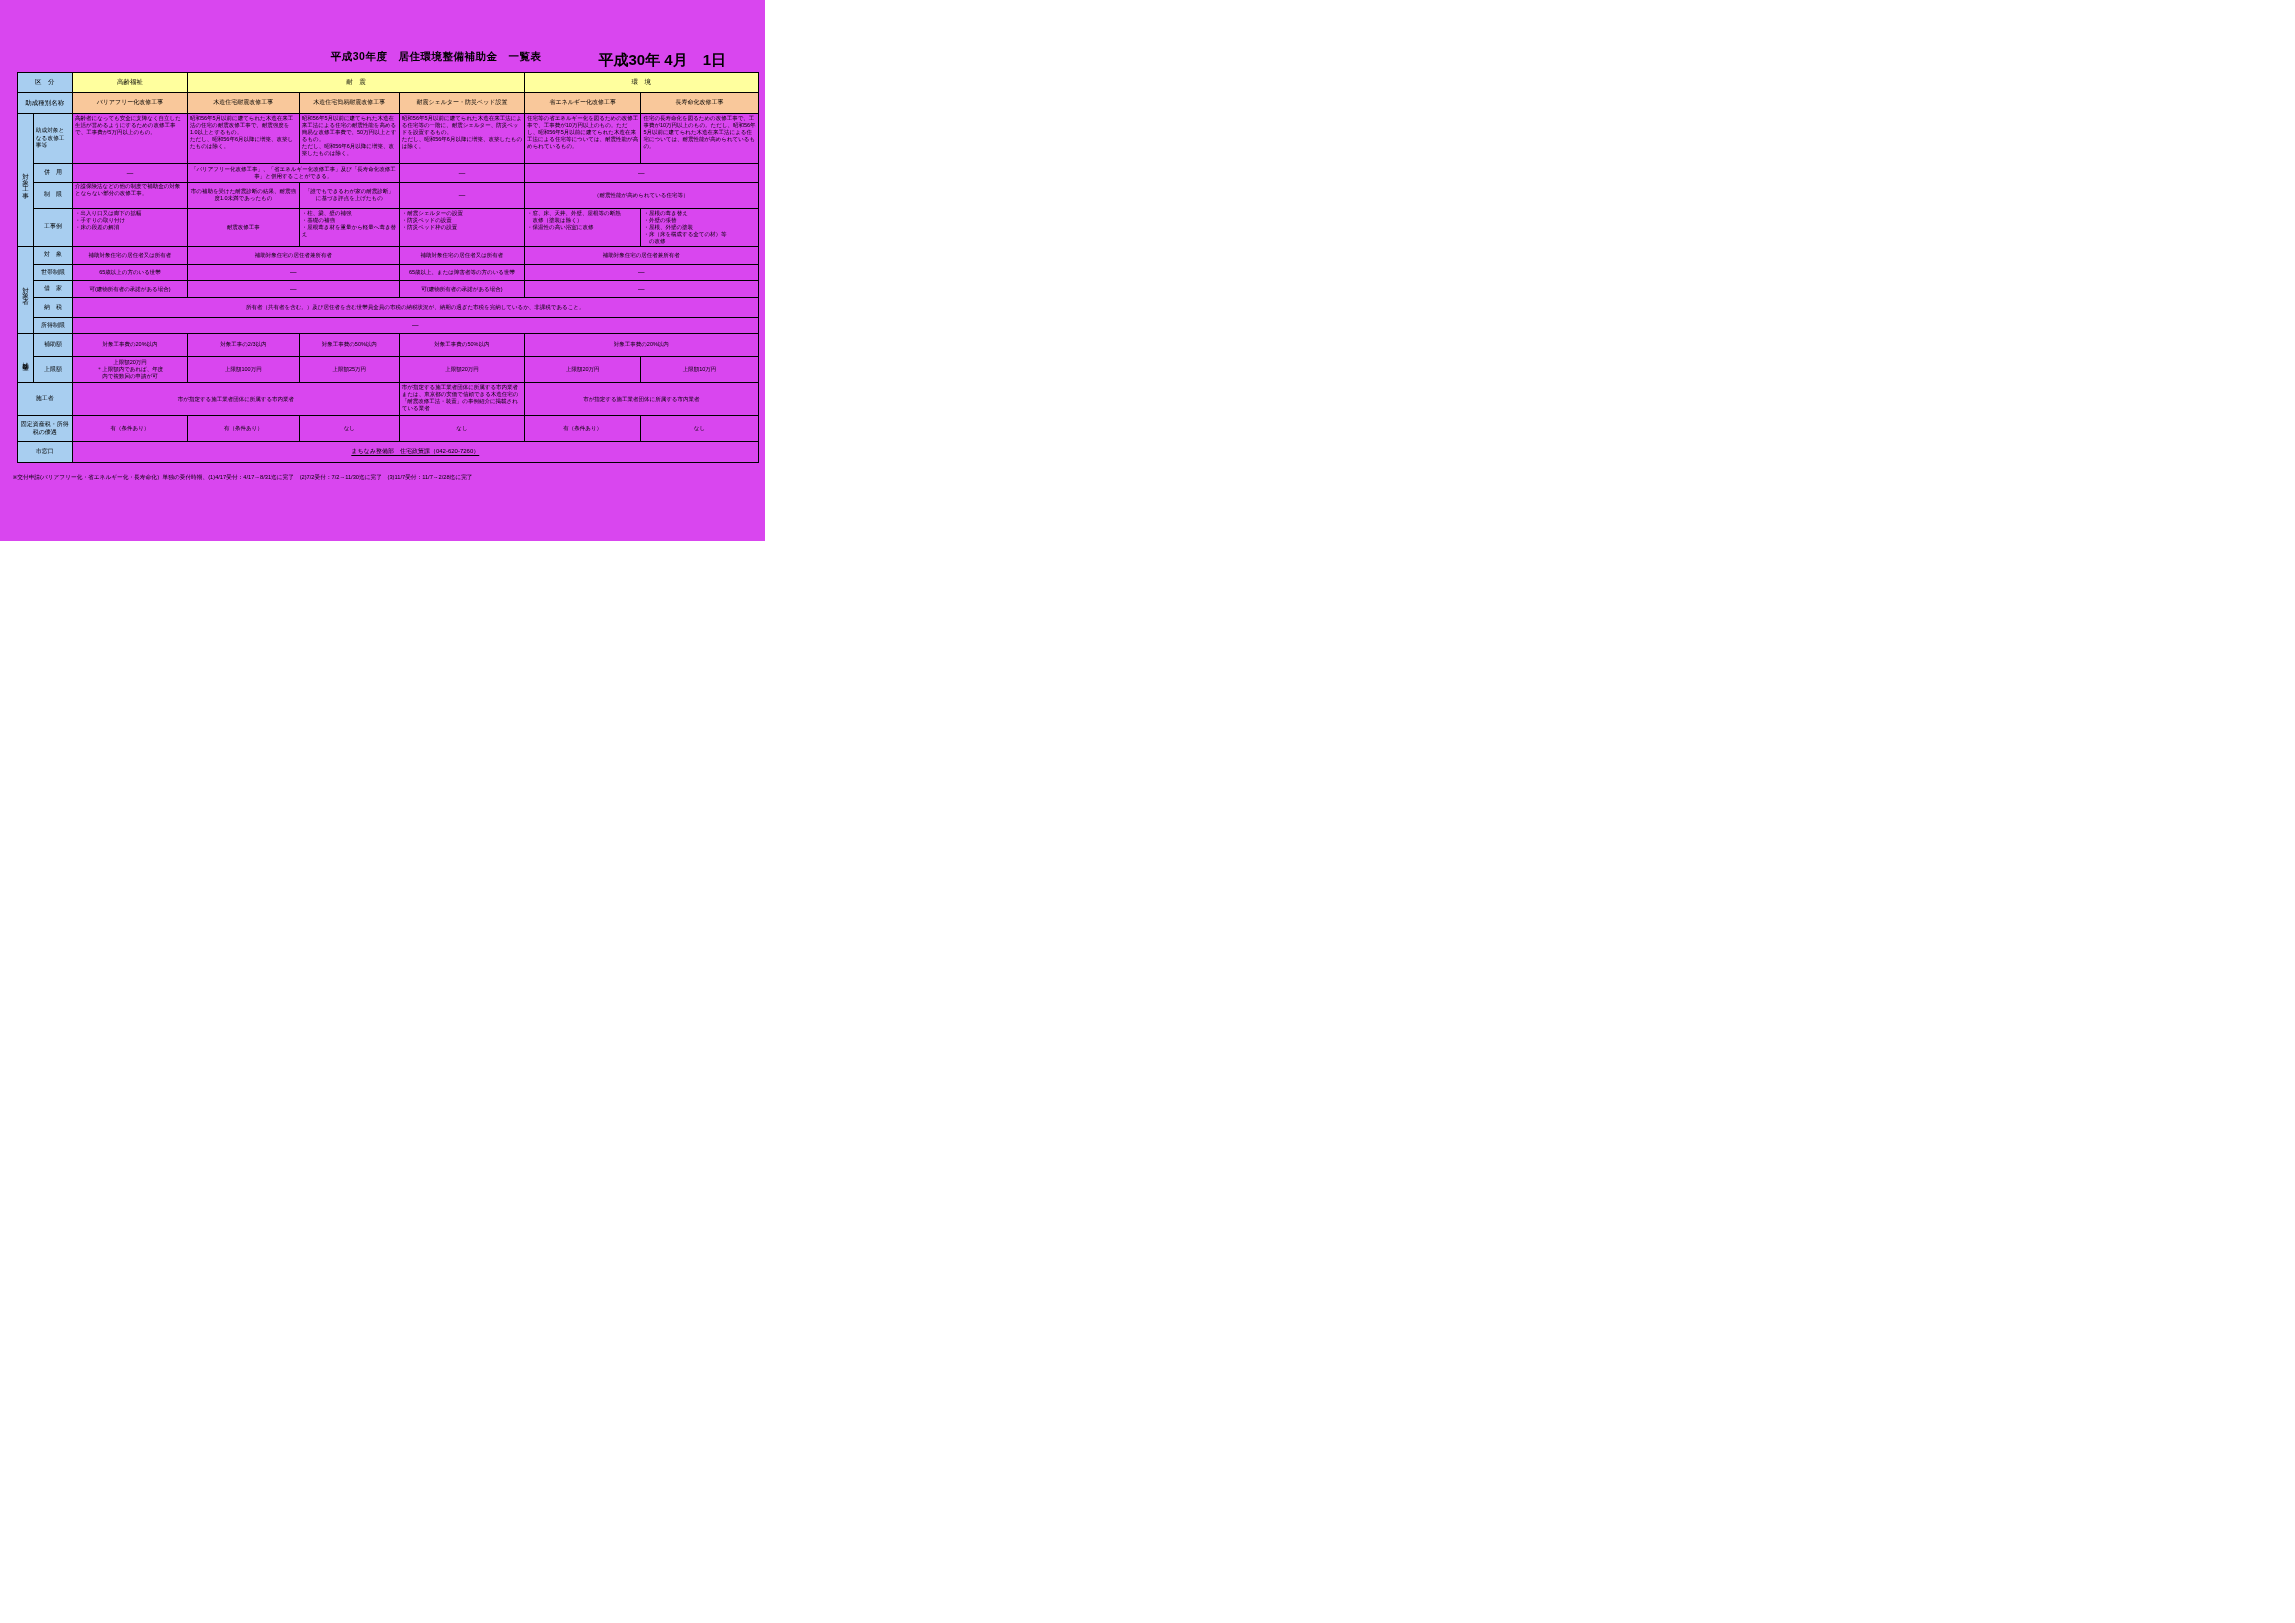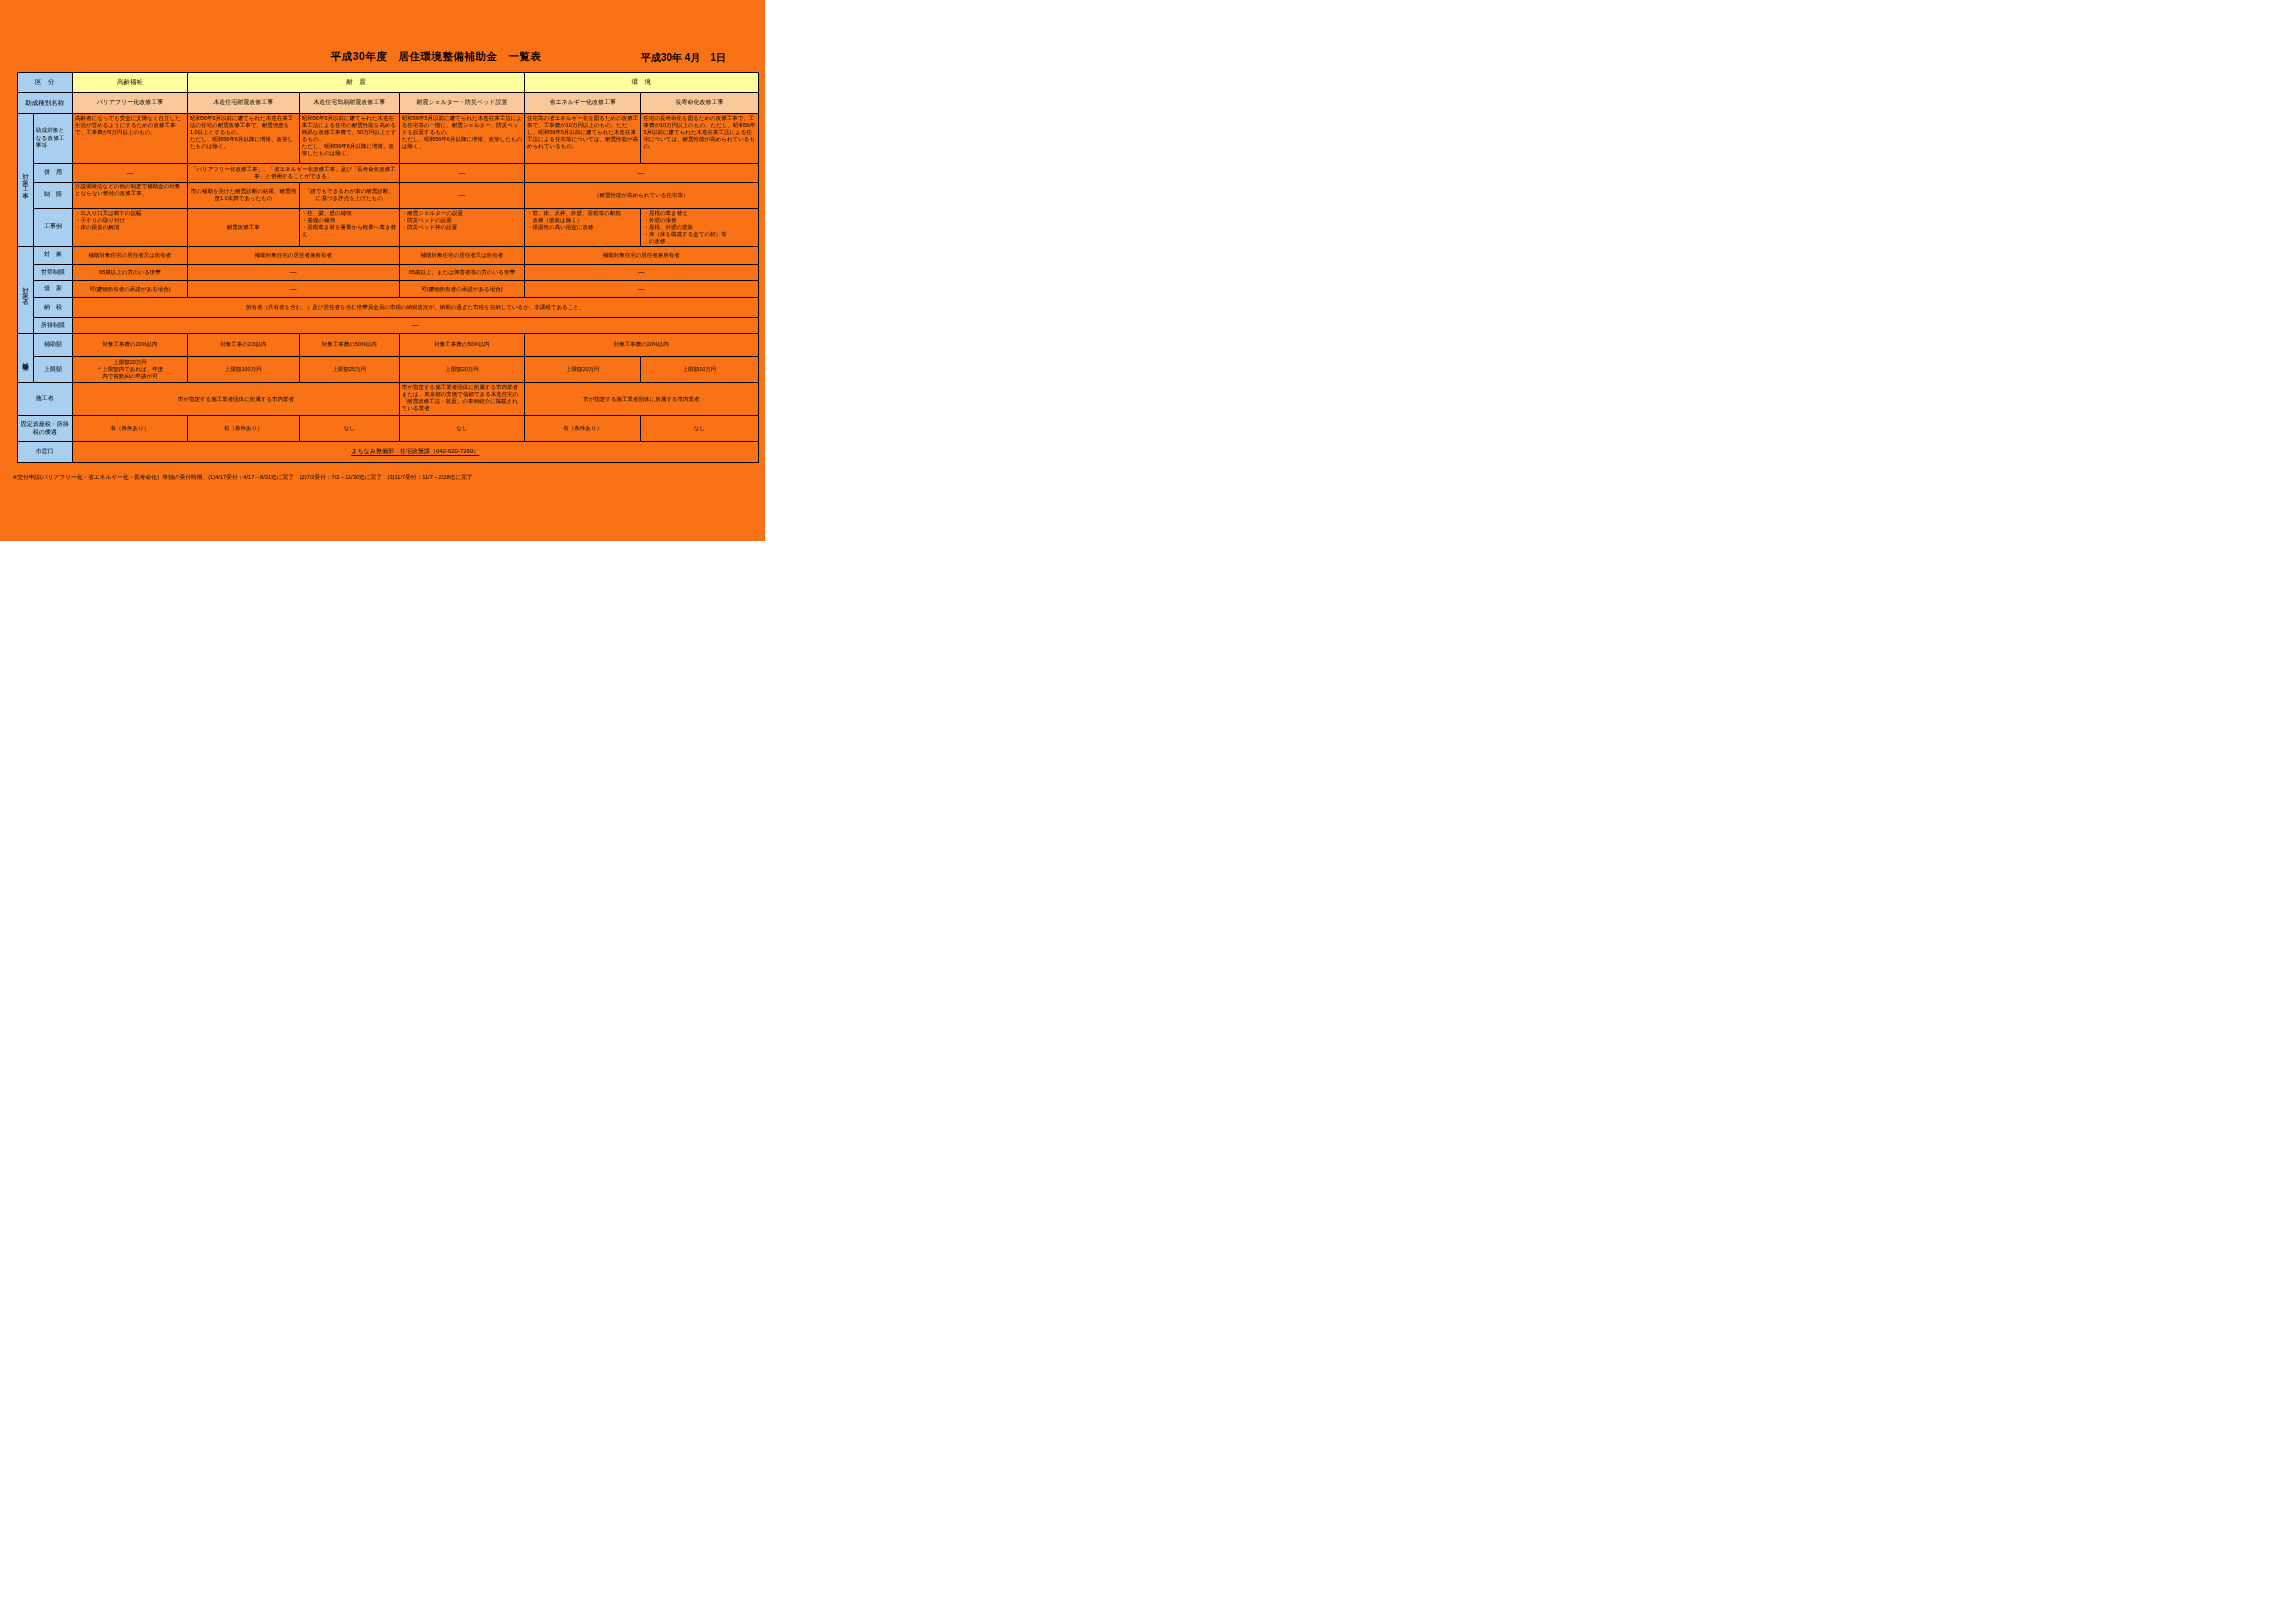--- a/index.html
+++ b/index.html
@@ -2,25 +2,25 @@
 <html lang="ja" style="font-size:8px"><head>
 <meta charset="utf-8">
 <style>
   :root{
     --blue:#a8cef0;
     --yellow:#ffff9e;
     --orange:#f9c89b;
   }
   html,body{margin:0;padding:0;background:#ffffff;}
   body{font-family:"Liberation Sans","DejaVu Sans",sans-serif;color:#000;}
-  .page{position:relative;width:765px;height:541px;background:#f97316;overflow:hidden;}
+  .page{position:relative;width:765px;height:541px;background:#d946ef;overflow:hidden;}
 
   .title{position:absolute;top:50px;left:57%;transform:translateX(-50%);
          font-size:10.5px;font-weight:bold;letter-spacing:0.5px;white-space:nowrap;}
-  .date{position:absolute;top:51px;right:39px;font-size:10px;font-weight:bold;white-space:nowrap;}
+  .date{position:absolute;top:51px;right:39px;font-size:15px;font-weight:bold;white-space:nowrap;}
 
   table.grant{position:absolute;top:72px;left:16.5px;width:742px;
               border-collapse:collapse;table-layout:fixed;
               border:1.5px solid #000;}
   td{border:0.5px solid #000;padding:0.5px 2px;vertical-align:middle;text-align:center;
      font-size:5.5px;line-height:1.3;overflow:hidden;}
   .pre{white-space:pre-line;}
   .top{vertical-align:top;text-align:left;}
   .tl{text-align:left;}
   .blue{background:var(--blue);}

